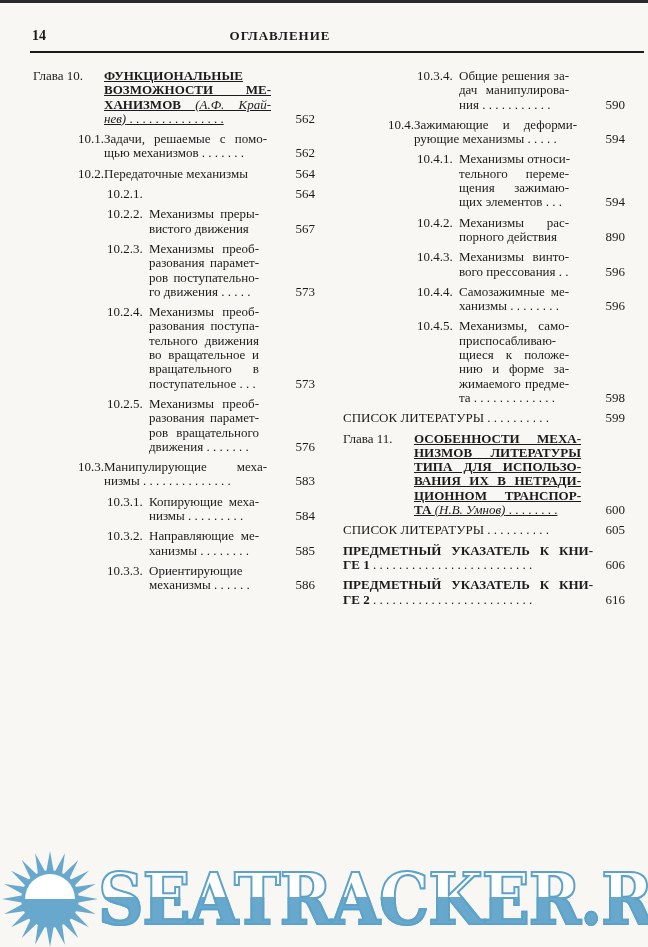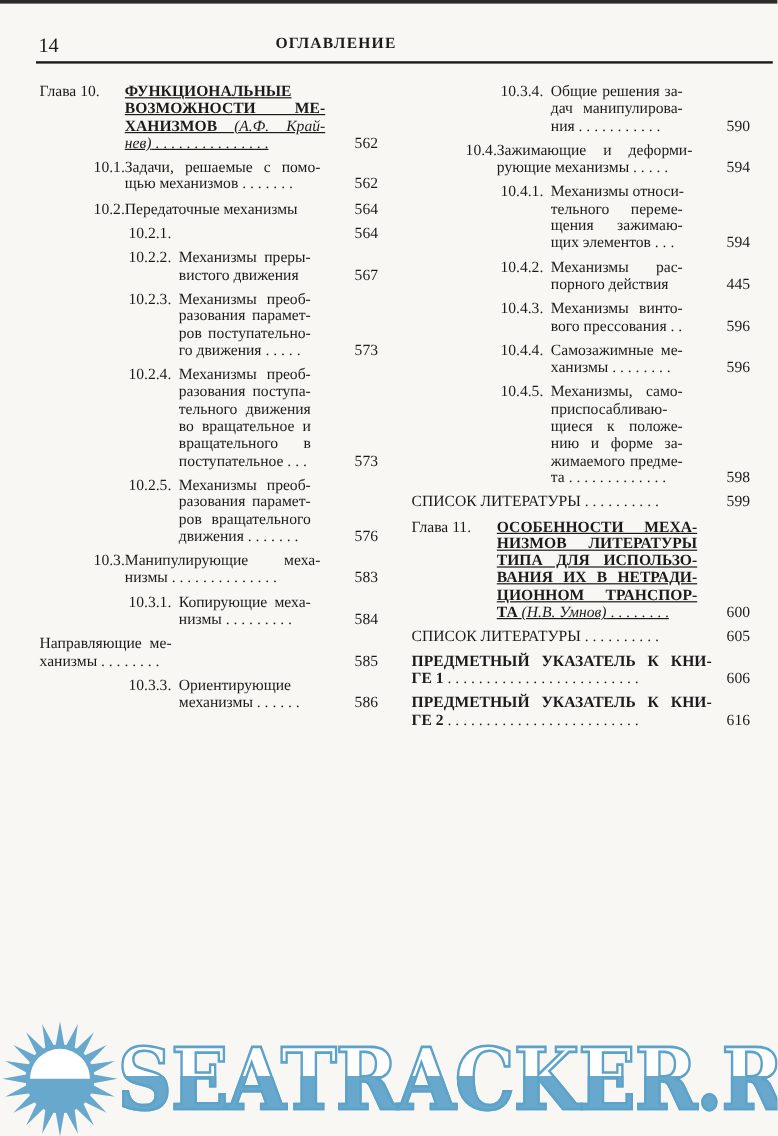--- a/index.html
+++ b/index.html
@@ -5,21 +5,21 @@
   * { margin:0; padding:0; box-sizing:border-box; }
   html,body { width:648px; height:947px; }
   body {
     font-family:"Liberation Serif", serif;
     background:#f8f7f3;
     color:#1b1b1b;
     position:relative;
     overflow:hidden;
   }
   .top-edge { position:absolute; left:0; top:0; width:648px; height:3px; background:#2b2b2b; }
-  .hdr-num { position:absolute; left:32px; top:28px; font-size:17px; font-weight:normal; }
+  .hdr-num { position:absolute; left:32px; top:28px; font-size:14px; font-weight:bold; }
   .hdr-title { position:absolute; left:0; top:28px; width:560px; text-align:center;
                font-size:13px; font-weight:bold; letter-spacing:1px; }
   .hdr-rule { position:absolute; left:30px; top:51px; width:614px; height:2px; background:#1a1a1a; }
 
   .col { position:absolute; top:69px; width:282px; font-size:13px; line-height:14.3px; }
   .col-left  { left:33px; }
   .col-right { left:343px; }
 
   .entry { display:flex; margin-bottom:6px; }
   .lbl { flex:none; white-space:nowrap; }
@@ -150,20 +150,21 @@
   </div>
     <div class="entry l2">
     <div class="lbl">10.3.1.</div>
     <div class="txt">
         <div class="ln"><span class="p">Копирующие меха-</span></div>
         <div class="ln"><span class="p">низмы . . . . . . . . .</span></div>
       </div>
     <div class="pg">584</div>
   </div>
     <div class="entry l2">
+    <div class="lbl">10.3.2.</div>
     <div class="txt">
         <div class="ln"><span class="p">Направляющие ме-</span></div>
         <div class="ln"><span class="p">ханизмы . . . . . . . .</span></div>
       </div>
     <div class="pg">585</div>
   </div>
     <div class="entry l2">
     <div class="lbl">10.3.3.</div>
     <div class="txt">
         <div class="ln"><span class="p">Ориентирующие</span></div>
@@ -199,21 +200,21 @@
         <div class="ln"><span class="p">щих элементов . . .</span></div>
       </div>
     <div class="pg">594</div>
   </div>
     <div class="entry l2">
     <div class="lbl">10.4.2.</div>
     <div class="txt">
         <div class="ln"><span class="p">Механизмы рас-</span></div>
         <div class="ln"><span class="p">порного действия</span></div>
       </div>
-    <div class="pg">445</div>
+    <div class="pg">890</div>
   </div>
     <div class="entry l2">
     <div class="lbl">10.4.3.</div>
     <div class="txt">
         <div class="ln"><span class="p">Механизмы винто-</span></div>
         <div class="ln"><span class="p">вого прессования . .</span></div>
       </div>
     <div class="pg">596</div>
   </div>
     <div class="entry l2">

